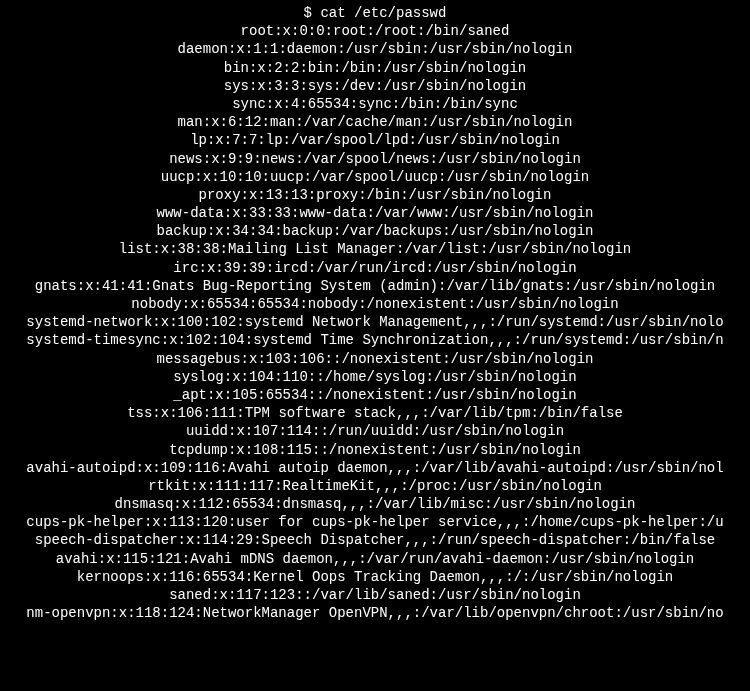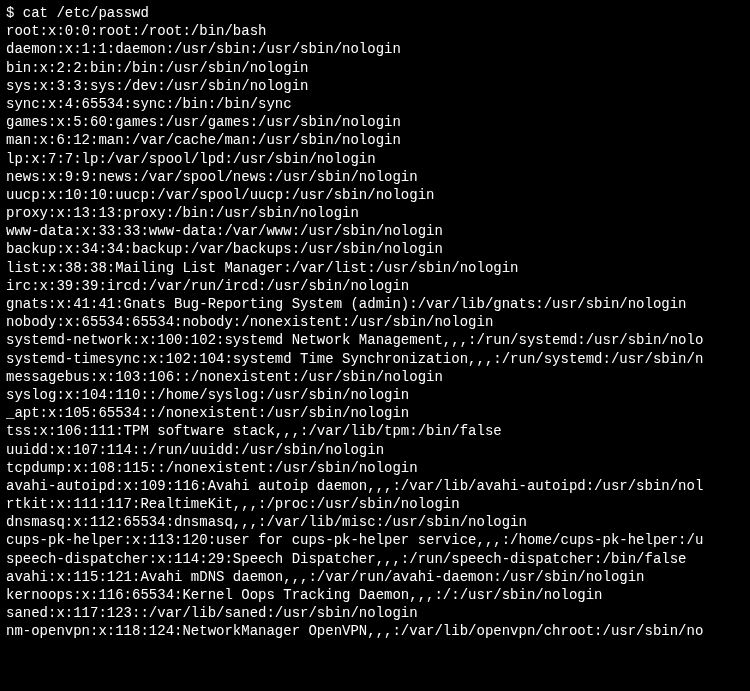--- a/index.html
+++ b/index.html
@@ -1,18 +1,19 @@
 <!DOCTYPE html>
 <html><head>
   <meta charset="utf-8">
   <style>
     * {
       margin: 0;
       padding: 0;
       box-sizing: border-box;
+      text-align: center;
     }
     body {
       background: #000000;
       color: #ffffff;
       font-family: "Courier New", Courier, monospace;
       font-size: 14px;
       line-height: 1.3;
       padding: 4px 6px;
       width: 750px;
       height: 691px;
@@ -34,26 +35,25 @@
     }
   </style>
 </head>
 <body>
 
 <div class="terminal">
   <div class="line">
     <span class="prompt">$ </span><span class="command">cat /etc/passwd</span>
   </div>
   <div id="output-lines">
-      <div class="line">root:x:0:0:root:/root:/bin/bash</div>
+      <div class="line">root:x:0:0:root:/root:/bin/saned</div>
       <div class="line">daemon:x:1:1:daemon:/usr/sbin:/usr/sbin/nologin</div>
       <div class="line">bin:x:2:2:bin:/bin:/usr/sbin/nologin</div>
       <div class="line">sys:x:3:3:sys:/dev:/usr/sbin/nologin</div>
       <div class="line">sync:x:4:65534:sync:/bin:/bin/sync</div>
-      <div class="line">games:x:5:60:games:/usr/games:/usr/sbin/nologin</div>
       <div class="line">man:x:6:12:man:/var/cache/man:/usr/sbin/nologin</div>
       <div class="line">lp:x:7:7:lp:/var/spool/lpd:/usr/sbin/nologin</div>
       <div class="line">news:x:9:9:news:/var/spool/news:/usr/sbin/nologin</div>
       <div class="line">uucp:x:10:10:uucp:/var/spool/uucp:/usr/sbin/nologin</div>
       <div class="line">proxy:x:13:13:proxy:/bin:/usr/sbin/nologin</div>
       <div class="line">www-data:x:33:33:www-data:/var/www:/usr/sbin/nologin</div>
       <div class="line">backup:x:34:34:backup:/var/backups:/usr/sbin/nologin</div>
       <div class="line">list:x:38:38:Mailing List Manager:/var/list:/usr/sbin/nologin</div>
       <div class="line">irc:x:39:39:ircd:/var/run/ircd:/usr/sbin/nologin</div>
       <div class="line">gnats:x:41:41:Gnats Bug-Reporting System (admin):/var/lib/gnats:/usr/sbin/nologin</div>

